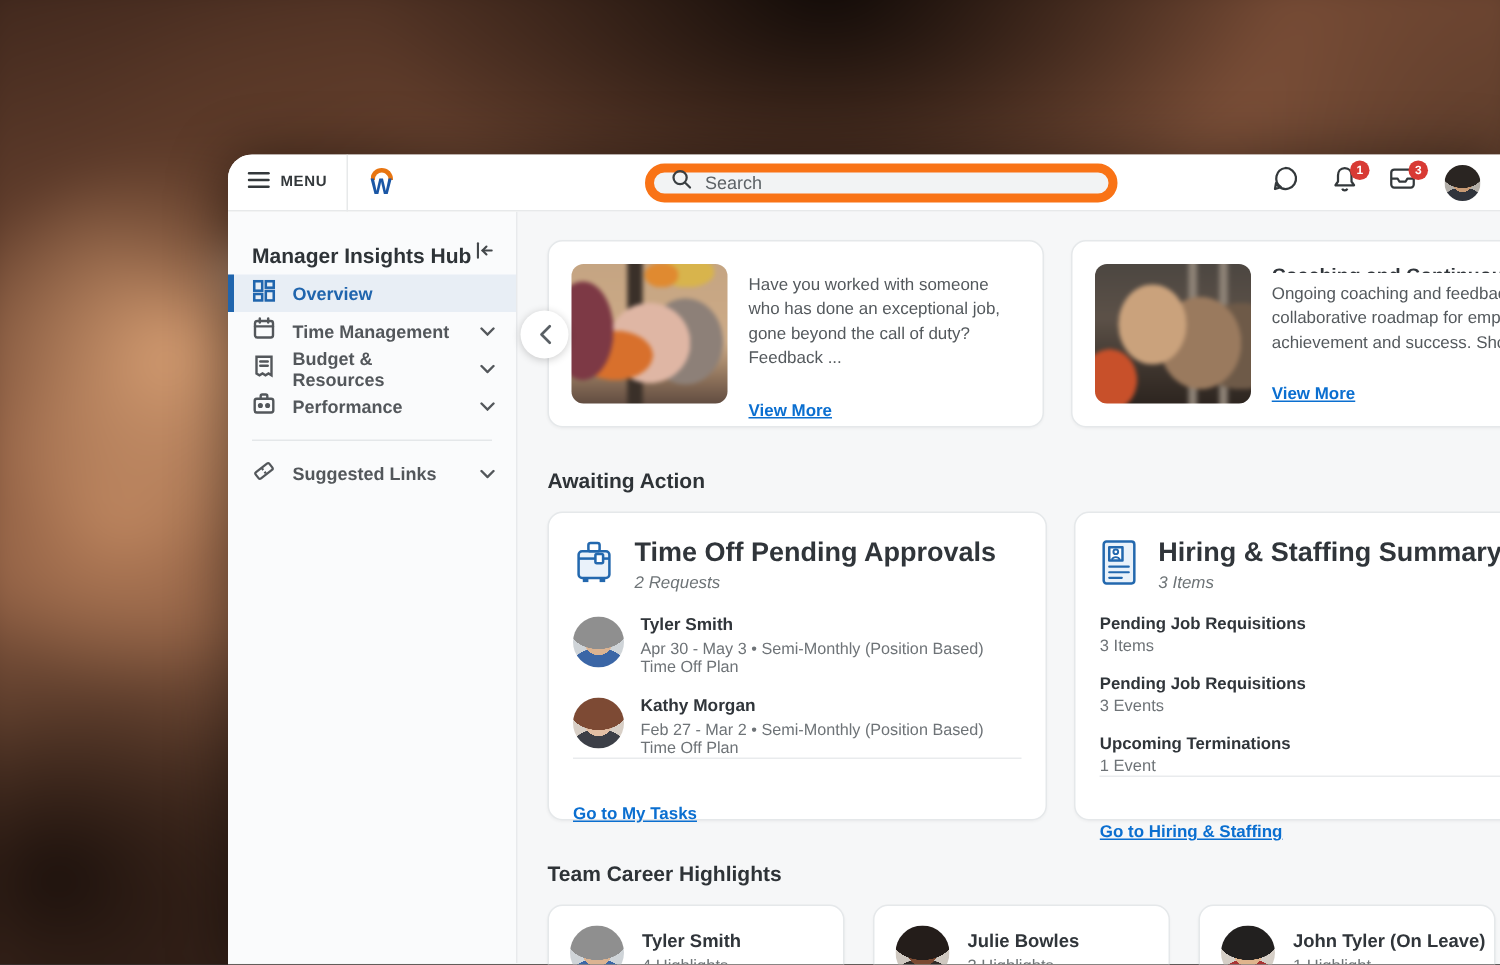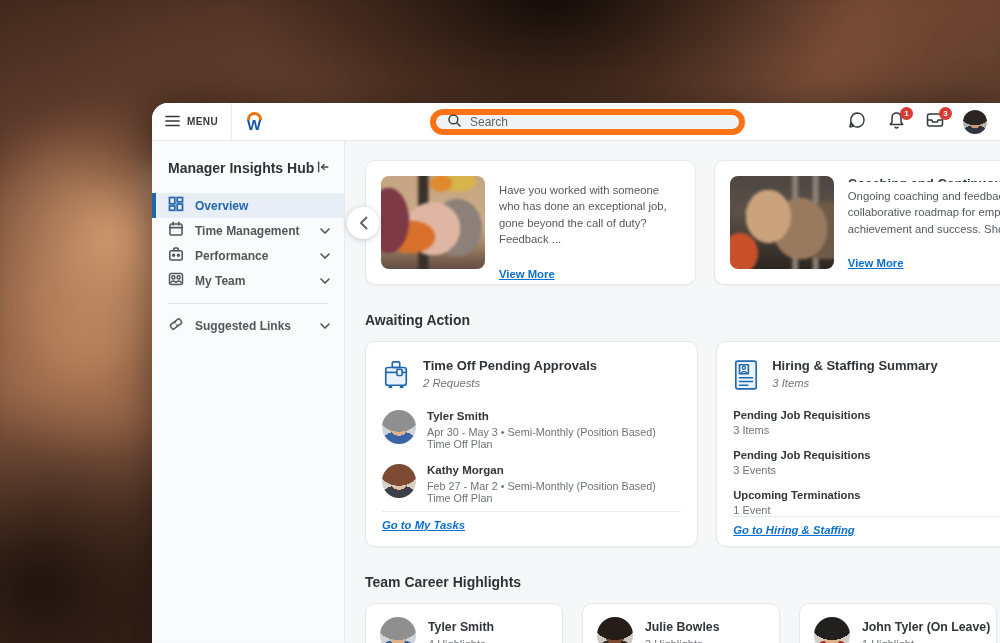--- a/index.html
+++ b/index.html
@@ -59,21 +59,21 @@
   .avatar.lg { width:36px; height:36px; }
   .av-exec { --skin:#c79a74; --hair:#2a2522; --shirt:#30343c; --abg:#b2aea8; }
   .av-tyler { --skin:#dbb391; --hair:#8f8f8f; --shirt:#3b66a6; --abg:#cfd4d8; }
   .av-kathy { --skin:#e3bfa4; --hair:#7d4a34; --shirt:#3c3f47; --abg:#d8cfc6; }
   .av-julie { --skin:#7b4a32; --hair:#241d1a; --shirt:#2e2a28; --abg:#cfc8c0; }
   .av-john  { --skin:#dfb48c; --hair:#22201f; --shirt:#a83434; --abg:#d5cec6; }
 
   
   .layout { display:flex; height:501px; }
   .sidebar { width:193px; background:#fafbfc; border-right:1px solid #e8eaec; flex-shrink:0; }
-  .sb-header { display:flex; justify-content:space-between; padding:19px 14px 15px 16px; }
+  .sb-header { display:flex; align-items:center; justify-content:space-between; padding:19px 14px 4px 16px; }
   .sb-title { font-size:14px; font-weight:700; color:#2e3337; }
   .nav-item { height:25px; display:flex; align-items:center; gap:11px; padding:0 14px 0 12px;
     border-left:4px solid transparent; font-size:12px; font-weight:700; color:#53575b; cursor:pointer; }
   .nav-item svg { flex-shrink:0; }
   .nav-item.selected { background:#e8eef5; border-left-color:#2065ad; color:#2065ad; }
   .nav-chevron { margin-left:auto; display:flex; }
   .sb-divider { height:1px; background:#e4e7e9; margin:10px 16px 9px; }
 
   .main { flex:1; padding:19px 20px 0; position:relative; }
 
@@ -112,29 +112,29 @@
 
   
   .section-heading { font-size:14px; font-weight:700; color:#2e3337; margin:27px 0 13px; }
 
   
   .action-row { display:flex; gap:18px; }
   .action-card { flex:1; background:#fff; border:1px solid #e5e8ea; border-radius:10px;
     padding:16px 16px 13px; height:206px; display:flex; flex-direction:column;
     box-shadow:0 1px 2px rgba(0,0,0,.04); }
   .card-head { display:flex; gap:13px; }
-  .card-title { font-size:13px; font-weight:700; color:#30353a; }
+  .card-title { font-size:18px; font-weight:700; color:#30353a; }
   .card-sub { font-size:11.3px; color:#6e7477; margin-top:4px;font-style:italic; }
   .entry { display:flex; gap:11px; margin-top:14px; cursor:pointer; }
   .entry-name { font-size:11.5px; font-weight:700; color:#30353a; }
   .entry-detail { font-size:10.8px; color:#6e7377; margin-top:4px; }
   .h-row { margin-top:13px; }
   .h-label { font-size:11.2px; font-weight:700; color:#30353a; }
   .h-value { font-size:11px; color:#6e7377; margin-top:3px; }
-  .card-footer { margin-top:auto; border-top:1px solid #e9ebed; padding-top:3px;font-style:italic; }
+  .card-footer { margin-top:auto; border-top:1px solid #e9ebed; padding-top:27px; }
 
   
   .team-row { display:flex; gap:19px; }
   .person-card { width:198px; flex-shrink:0; background:#fff; border:1px solid #e5e8ea;
     border-radius:10px; padding:14px; display:flex; gap:12px; align-items:center; height:64px;
     box-shadow:0 1px 2px rgba(0,0,0,.04); cursor:pointer; }
   .person-name { font-size:12.3px; font-weight:700; color:#30353a; white-space:nowrap; }
   .person-count { font-size:11px; color:#6e7477; margin-top:4px; }
 </style>
 </head>
@@ -247,59 +247,57 @@
               </svg>
           </span>
           <span>Time Management</span>
           <span class="nav-chevron">
             <svg width="10" height="6" viewBox="0 0 10 6">
                 <polyline points="1,1 5,5 9,1" fill="none" stroke="#53575b" stroke-width="1.6" stroke-linecap="round"></polyline>
               </svg>
           </span>
         </div>
 
+        <div class="nav-item">
+          <span>
+            <svg width="16" height="16" viewBox="0 0 16 16">
+                <g fill="none" stroke="#53575b" stroke-width="1.6" stroke-linecap="round">
+                  <path d="M3 1.8 h10 v12.4 l-2-1.2 -2 1.2 -2-1.2 -2 1.2 -2-1.2 Z"></path>
+                  <line x1="5.5" y1="5" x2="10.5" y2="5"></line>
+                  <line x1="5.5" y1="7.8" x2="10.5" y2="7.8"></line>
+                </g>
+              </svg>
+          </span>
+          <span>Budget &amp; Resources</span>
+          <span class="nav-chevron">
+            <svg width="10" height="6" viewBox="0 0 10 6">
+                <polyline points="1,1 5,5 9,1" fill="none" stroke="#53575b" stroke-width="1.6" stroke-linecap="round"></polyline>
+              </svg>
+          </span>
+        </div>
 
         <div class="nav-item">
           <span>
             <svg width="16" height="16" viewBox="0 0 16 16">
                 <g fill="none" stroke="#53575b" stroke-width="1.6" stroke-linecap="round">
                   <rect x="1.8" y="4.8" width="12.4" height="9.2" rx="1.5"></rect>
                   <path d="M5.8 4.8 V3 a1 1 0 0 1 1-1 h2.4 a1 1 0 0 1 1 1 v1.8"></path>
                   <circle cx="5.6" cy="9.3" r="0.9" fill="#53575b"></circle>
                   <circle cx="10.4" cy="9.3" r="0.9" fill="#53575b"></circle>
                 </g>
               </svg>
           </span>
           <span>Performance</span>
           <span class="nav-chevron">
             <svg width="10" height="6" viewBox="0 0 10 6">
                 <polyline points="1,1 5,5 9,1" fill="none" stroke="#53575b" stroke-width="1.6" stroke-linecap="round"></polyline>
               </svg>
           </span>
         </div>
 
-        <div class="nav-item">
-          <span>
-            <svg width="16" height="16" viewBox="0 0 16 16">
-                <g fill="none" stroke="#53575b" stroke-width="1.5" stroke-linecap="round">
-                  <rect x="1.5" y="2.5" width="13" height="11" rx="2"></rect>
-                  <circle cx="5.4" cy="6.4" r="1.6"></circle>
-                  <circle cx="10.6" cy="6.4" r="1.6"></circle>
-                  <path d="M3 11.5 a2.6 2.6 0 0 1 4.8 0"></path>
-                  <path d="M8.2 11.5 a2.6 2.6 0 0 1 4.8 0"></path>
-                </g>
-              </svg>
-          </span>
-          <span>My Team</span>
-          <span class="nav-chevron">
-            <svg width="10" height="6" viewBox="0 0 10 6">
-                <polyline points="1,1 5,5 9,1" fill="none" stroke="#53575b" stroke-width="1.6" stroke-linecap="round"></polyline>
-              </svg>
-          </span>
-        </div>
 
         <div class="sb-divider"></div>
 
         <div class="nav-item">
           <span>
             <svg width="16" height="16" viewBox="0 0 16 16">
                 <g transform="rotate(-38 8 8)" fill="none" stroke="#53575b" stroke-width="1.5">
                   <rect x="2.2" y="5.3" width="11.6" height="5.4" rx="1.2"></rect>
                   <line x1="8" y1="5.8" x2="8" y2="10.2" stroke-dasharray="1.4 1.4"></line>
                 </g>

